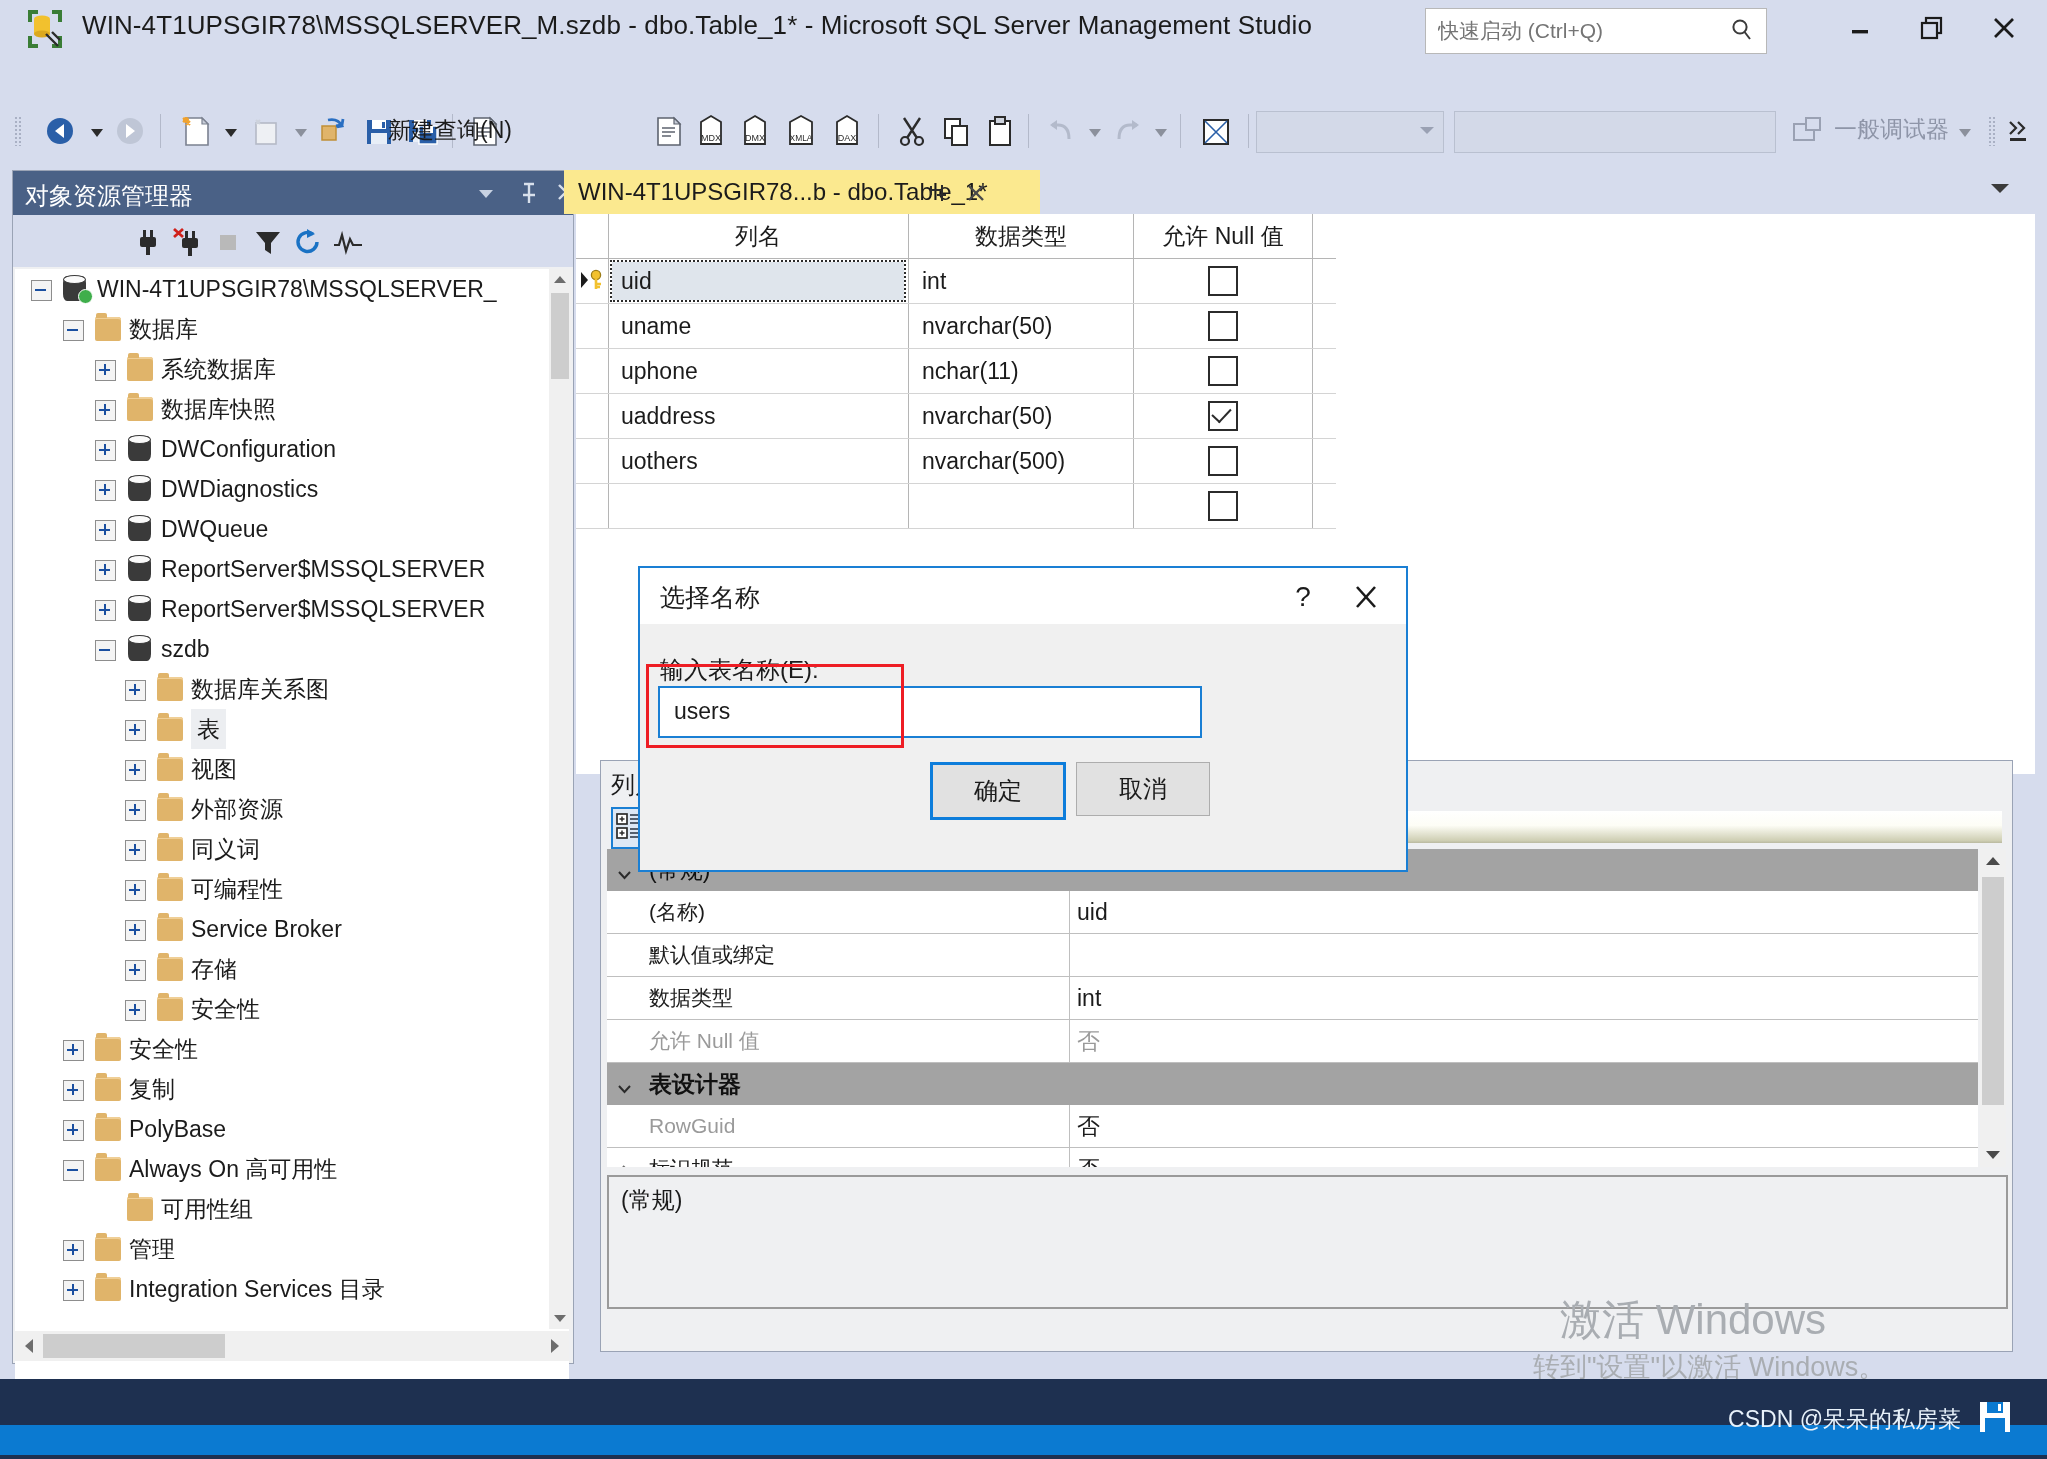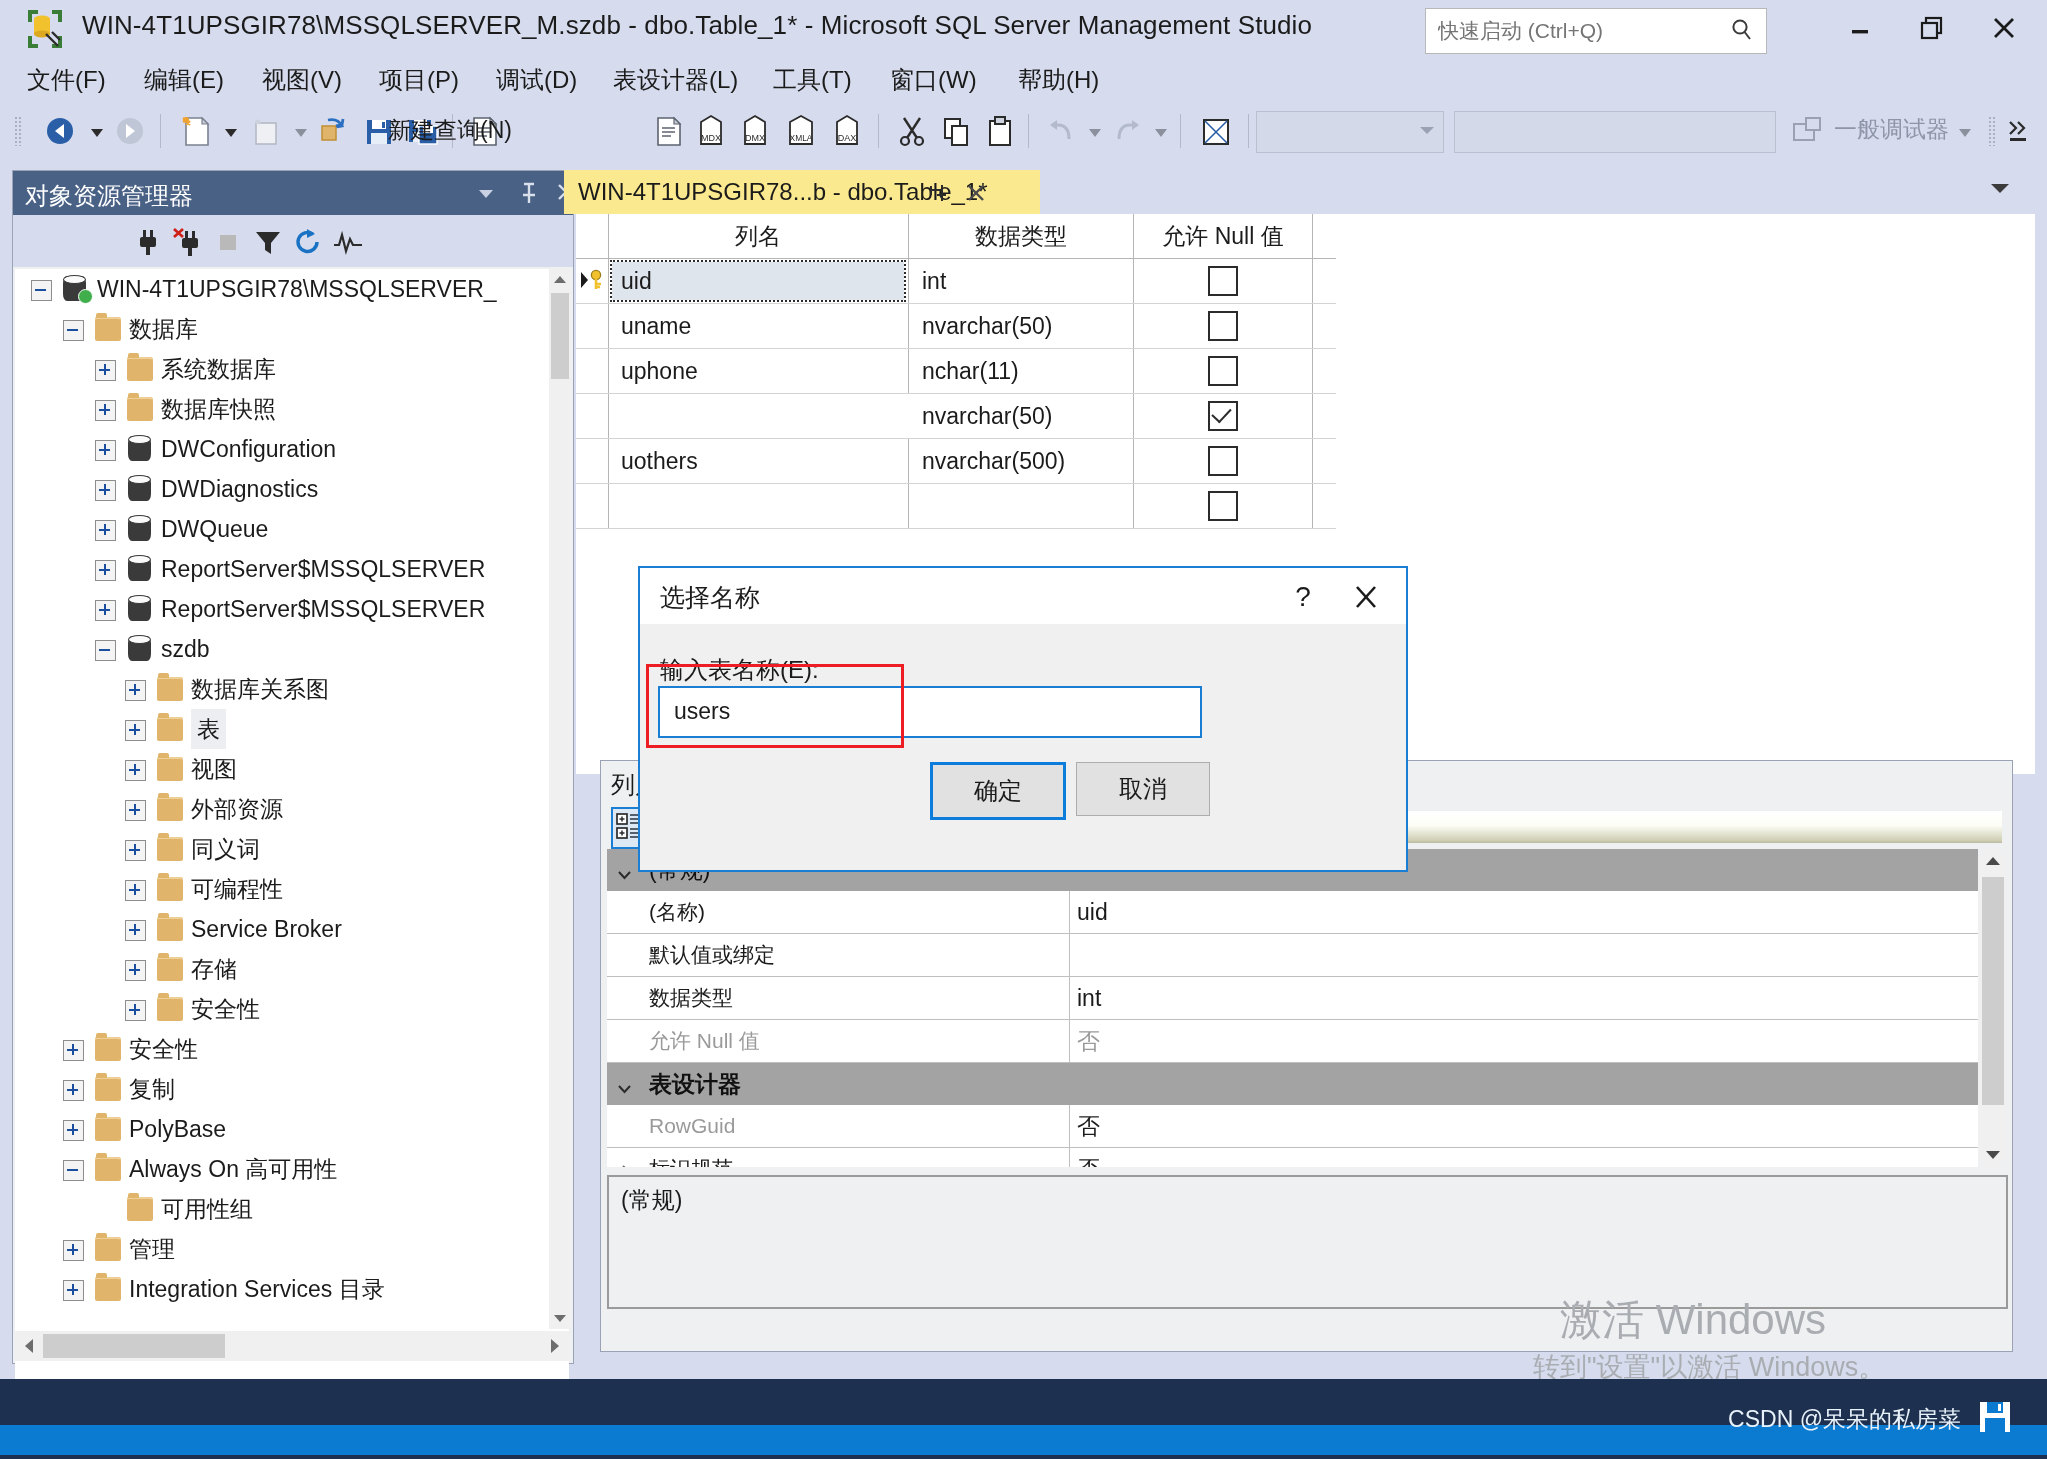--- a/index.html
+++ b/index.html
@@ -183,31 +183,20 @@
       </svg>
     </div>
     <div class="wbtn w-close">
       <svg width="26" height="26" viewBox="0 0 26 26">
         <line x1="4" y1="4" x2="22" y2="22" stroke="#1b1b1b" stroke-width="2.6"></line>
         <line x1="22" y1="4" x2="4" y2="22" stroke="#1b1b1b" stroke-width="2.6"></line>
       </svg>
     </div>
   </div>
 
-  <div class="menubar">
-    <div class="mi" style="left:14px">文件(F)</div>
-    <div class="mi" style="left:131px">编辑(E)</div>
-    <div class="mi" style="left:249px">视图(V)</div>
-    <div class="mi" style="left:366px">项目(P)</div>
-    <div class="mi" style="left:483px">调试(D)</div>
-    <div class="mi" style="left:600px">表设计器(L)</div>
-    <div class="mi" style="left:760px">工具(T)</div>
-    <div class="mi" style="left:877px">窗口(W)</div>
-    <div class="mi" style="left:1005px">帮助(H)</div>
-  </div>
 
   <div class="toolbar">
     <div class="grip" style="left:14px"></div>
 
     <div class="tbi" style="left:40px;width:44px">
       <svg width="44" height="38" viewBox="0 0 44 38">
         <circle cx="20" cy="19" r="13" fill="#2a5fa8"></circle>
         <path d="M24 12 L15 19 L24 26 Z" fill="#ffffff"></path>
       </svg>
     </div>
@@ -731,20 +720,23 @@
         <div class="c-type">
             <div class="dcell">nchar(11)</div>
           </div>
         <div class="c-null">
             <span class="chk"></span>
           </div>
       </div>
 
       <div class="dg-row">
         <div class="c-sel"></div>
+        <div class="c-name">
+            <div class="dcell">uaddress</div>
+          </div>
         <div class="c-type">
             <div class="dcell">nvarchar(50)</div>
           </div>
         <div class="c-null">
             <span class="chk on"></span>
           </div>
       </div>
 
       <div class="dg-row">
         <div class="c-sel"></div>

